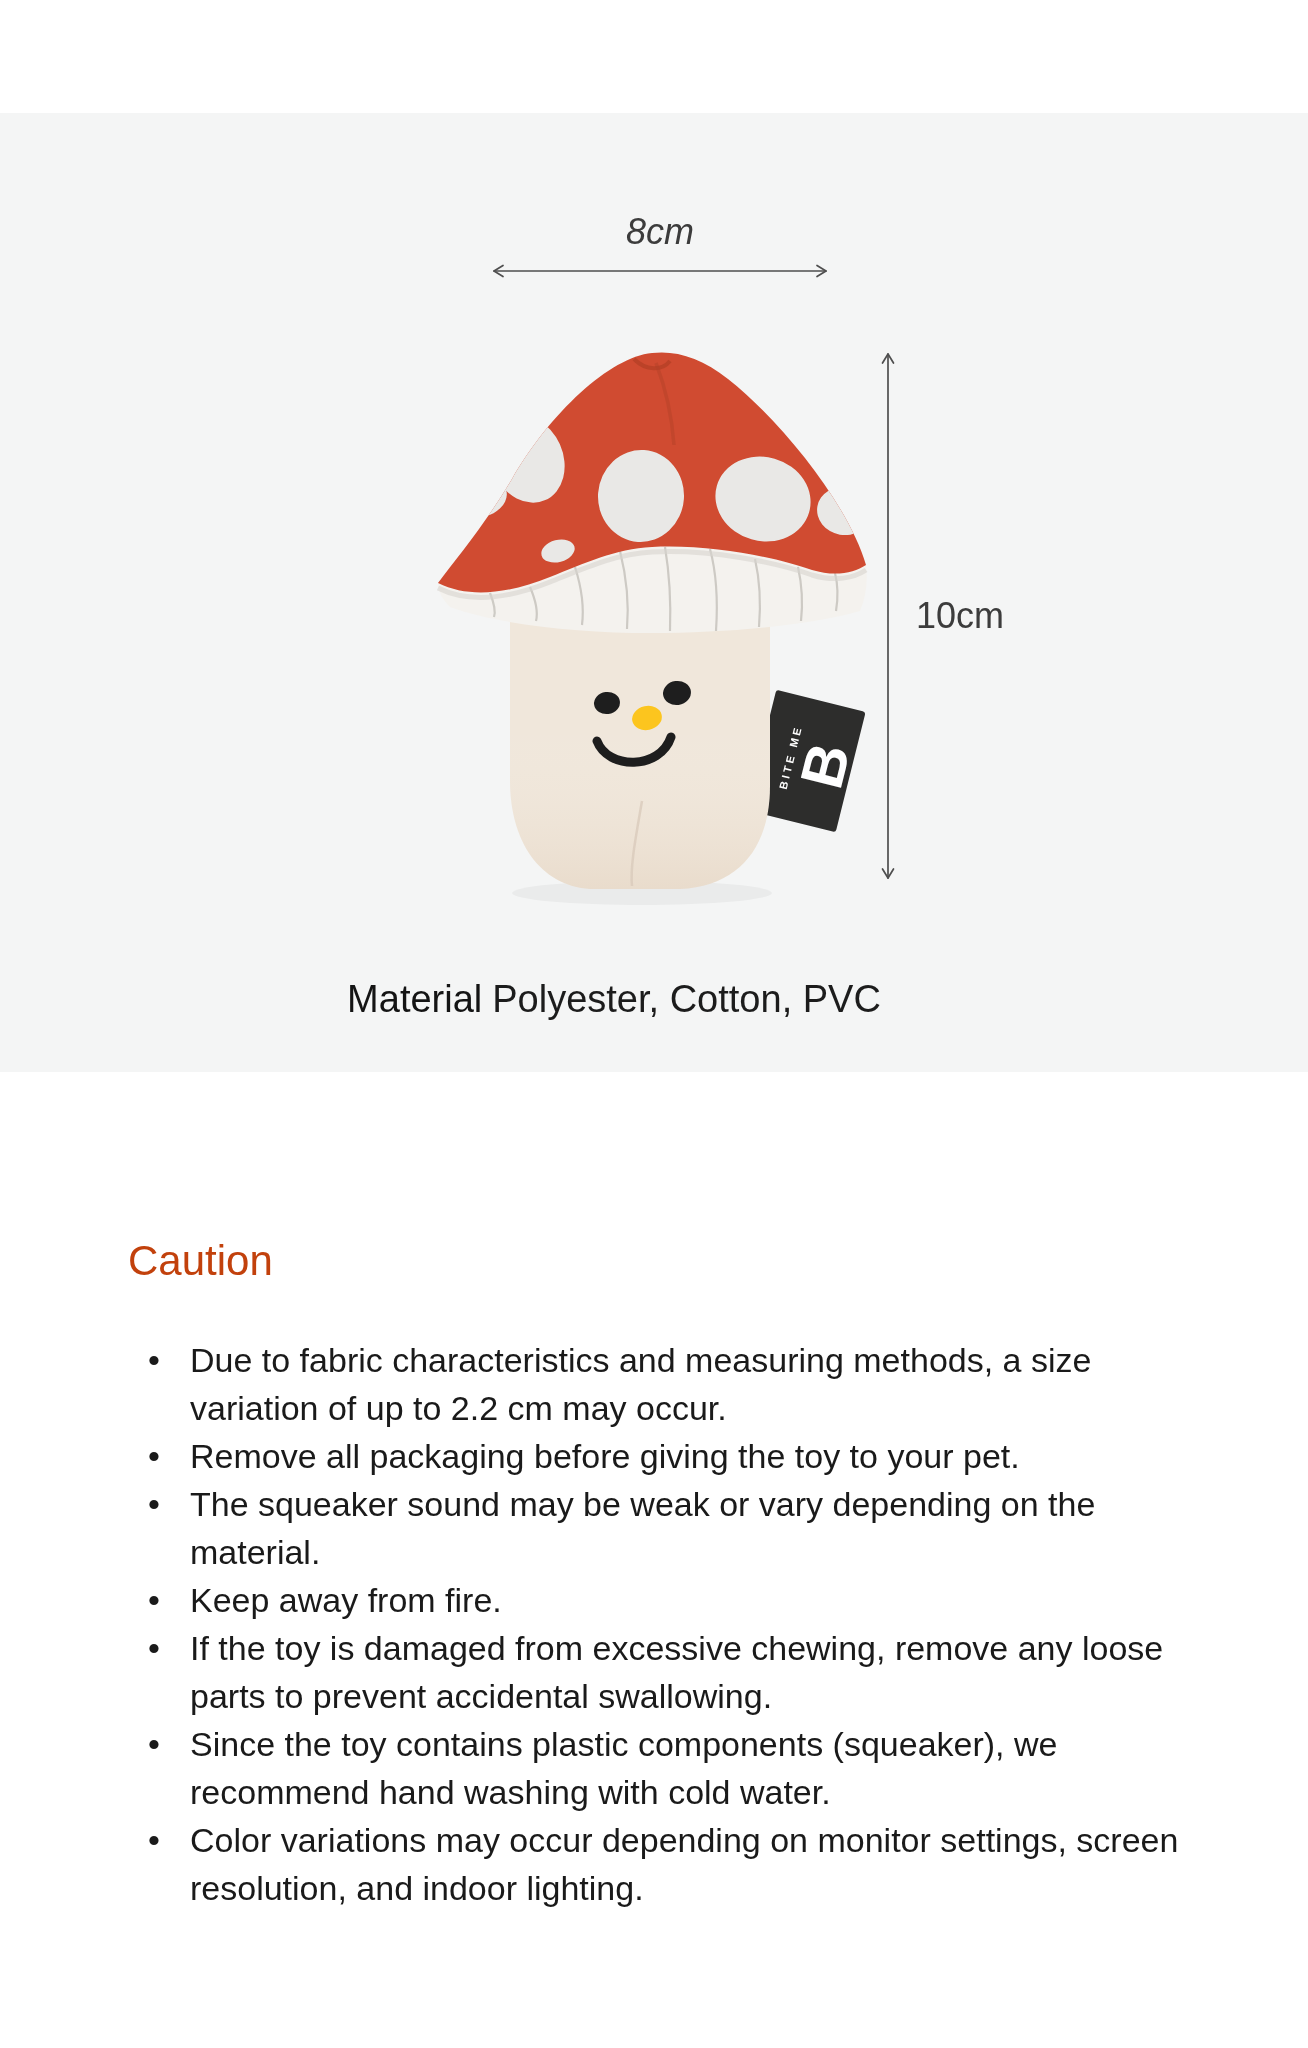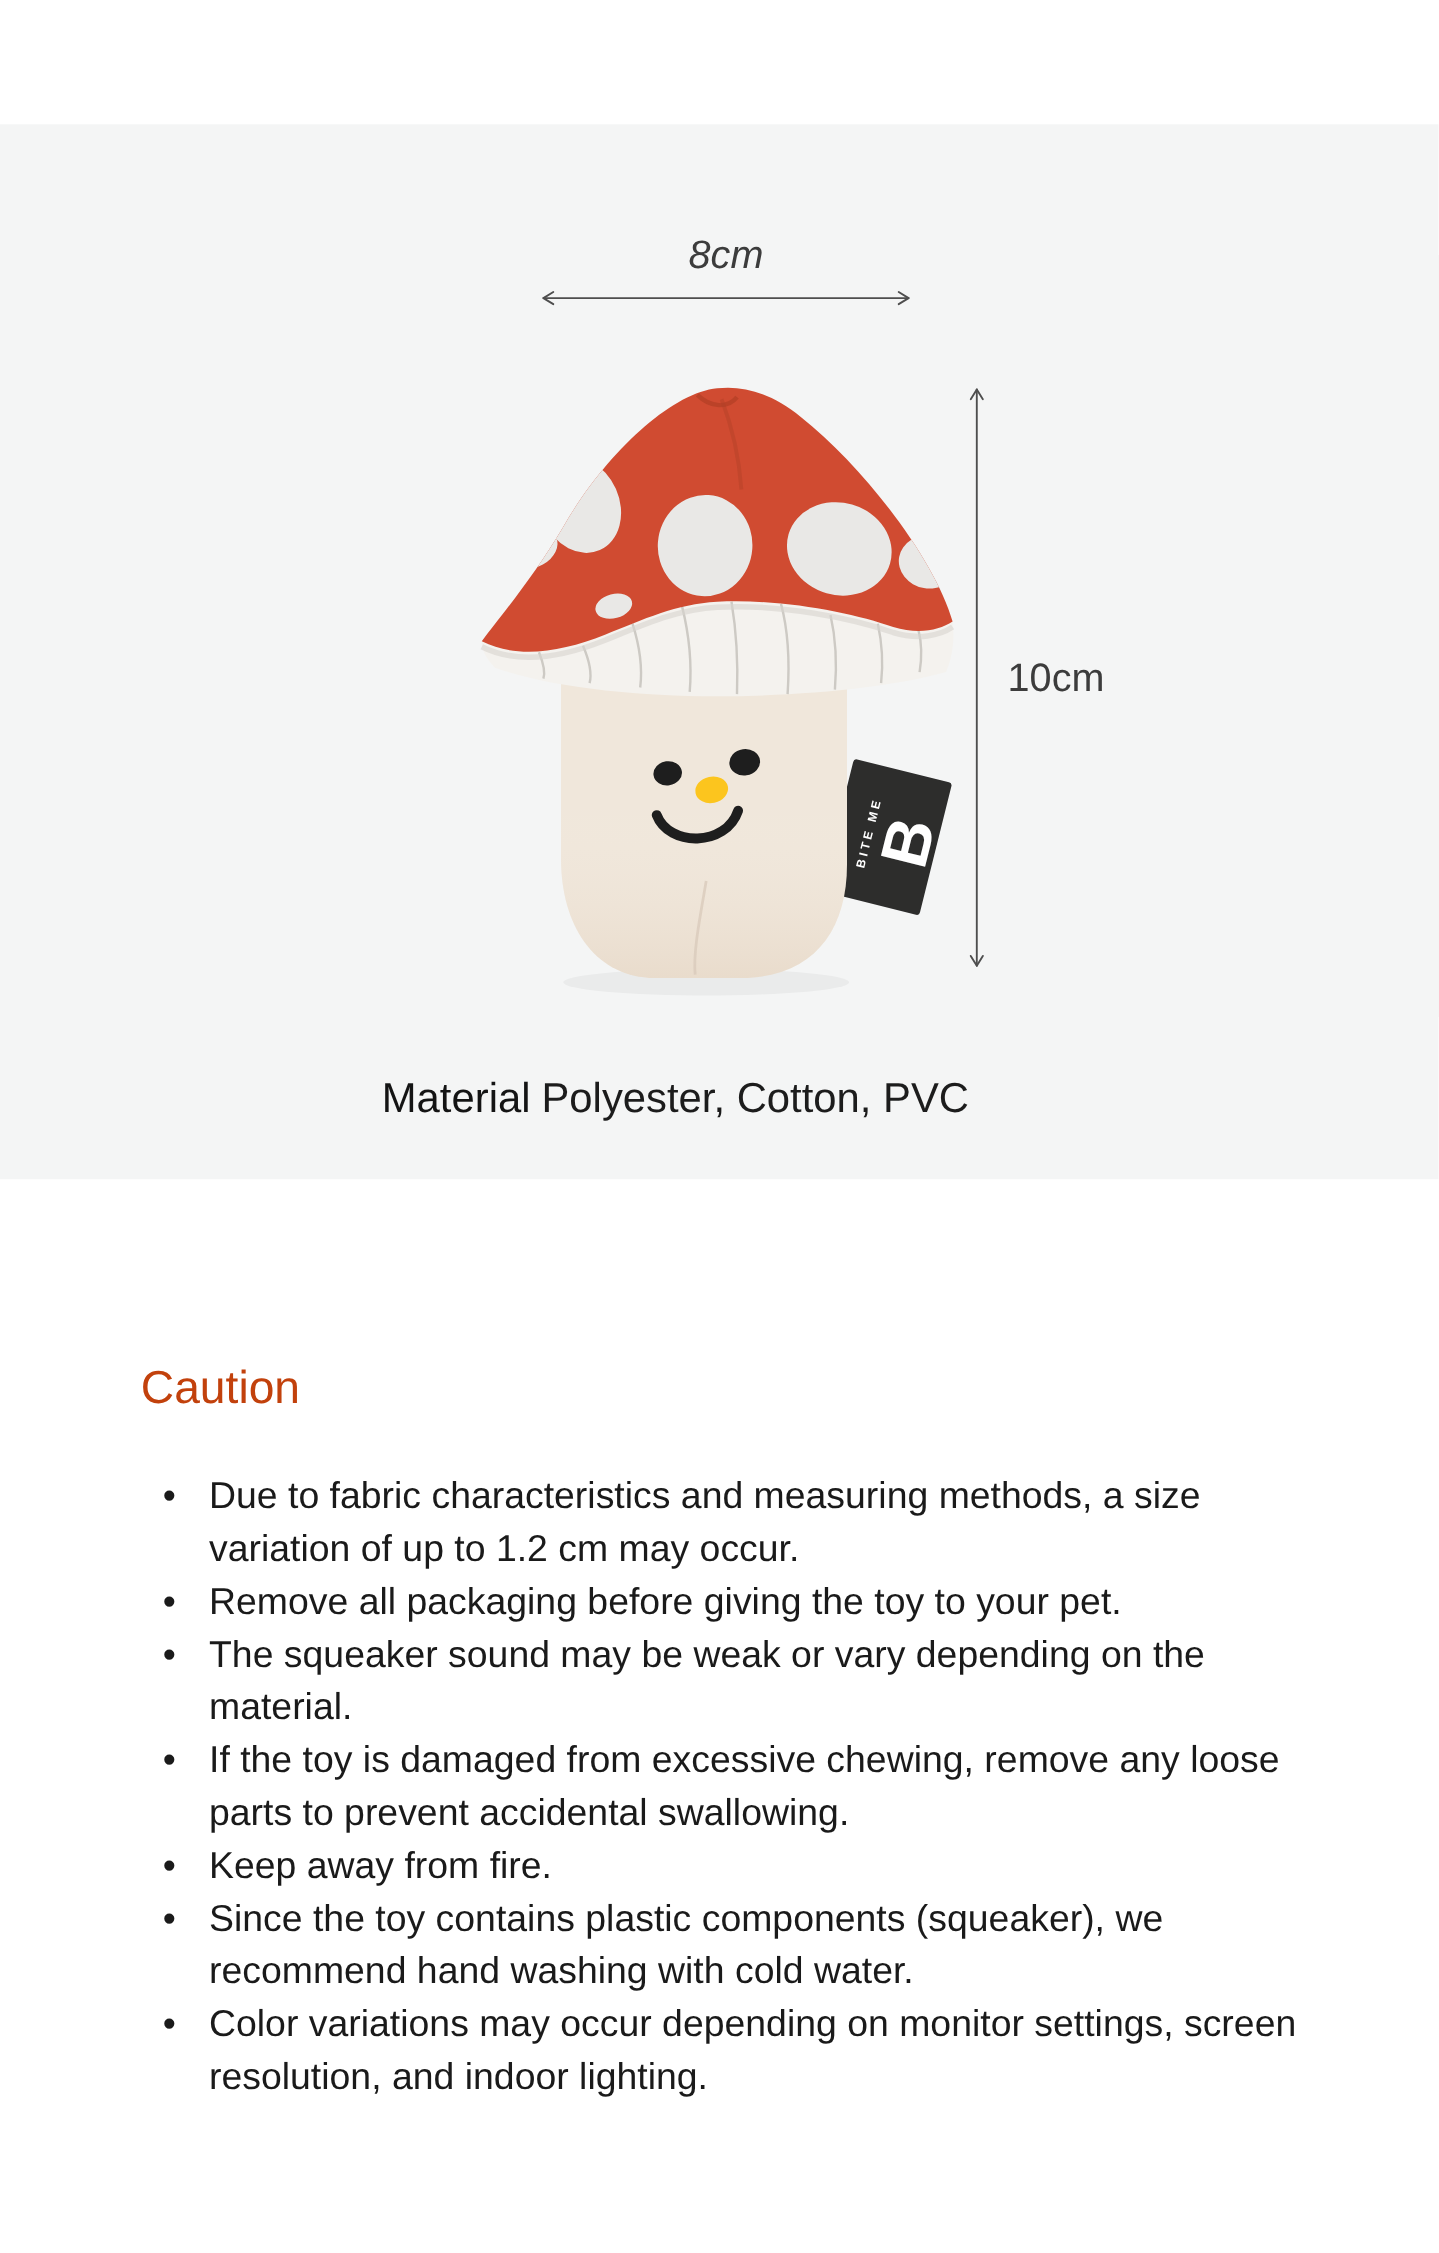--- a/index.html
+++ b/index.html
@@ -116,22 +116,22 @@
     </g>
   </svg>
   <span class="dim-label height">10cm</span>
 
   <p class="material">
     <strong>Material</strong><span>Polyester, Cotton, PVC</span>
   </p>
 
   <h2 class="caution-title">Caution</h2>
   <ul class="caution-list">
-    <li>Due to fabric characteristics and measuring methods, a size variation of up to 1.2 cm may occur.</li>
+    <li>Due to fabric characteristics and measuring methods, a size variation of up to 2.2 cm may occur.</li>
     <li>Remove all packaging before giving the toy to your pet.</li>
     <li>The squeaker sound may be weak or vary depending on the material.</li>
+    <li>Keep away from fire.</li>
     <li>If the toy is damaged from excessive chewing, remove any loose parts to prevent accidental swallowing.</li>
-    <li>Keep away from fire.</li>
     <li>Since the toy contains plastic components (squeaker), we recommend hand washing with cold water.</li>
     <li>Color variations may occur depending on monitor settings, screen resolution, and indoor lighting.</li>
   </ul>
 
 </div>
 
 </body></html>

